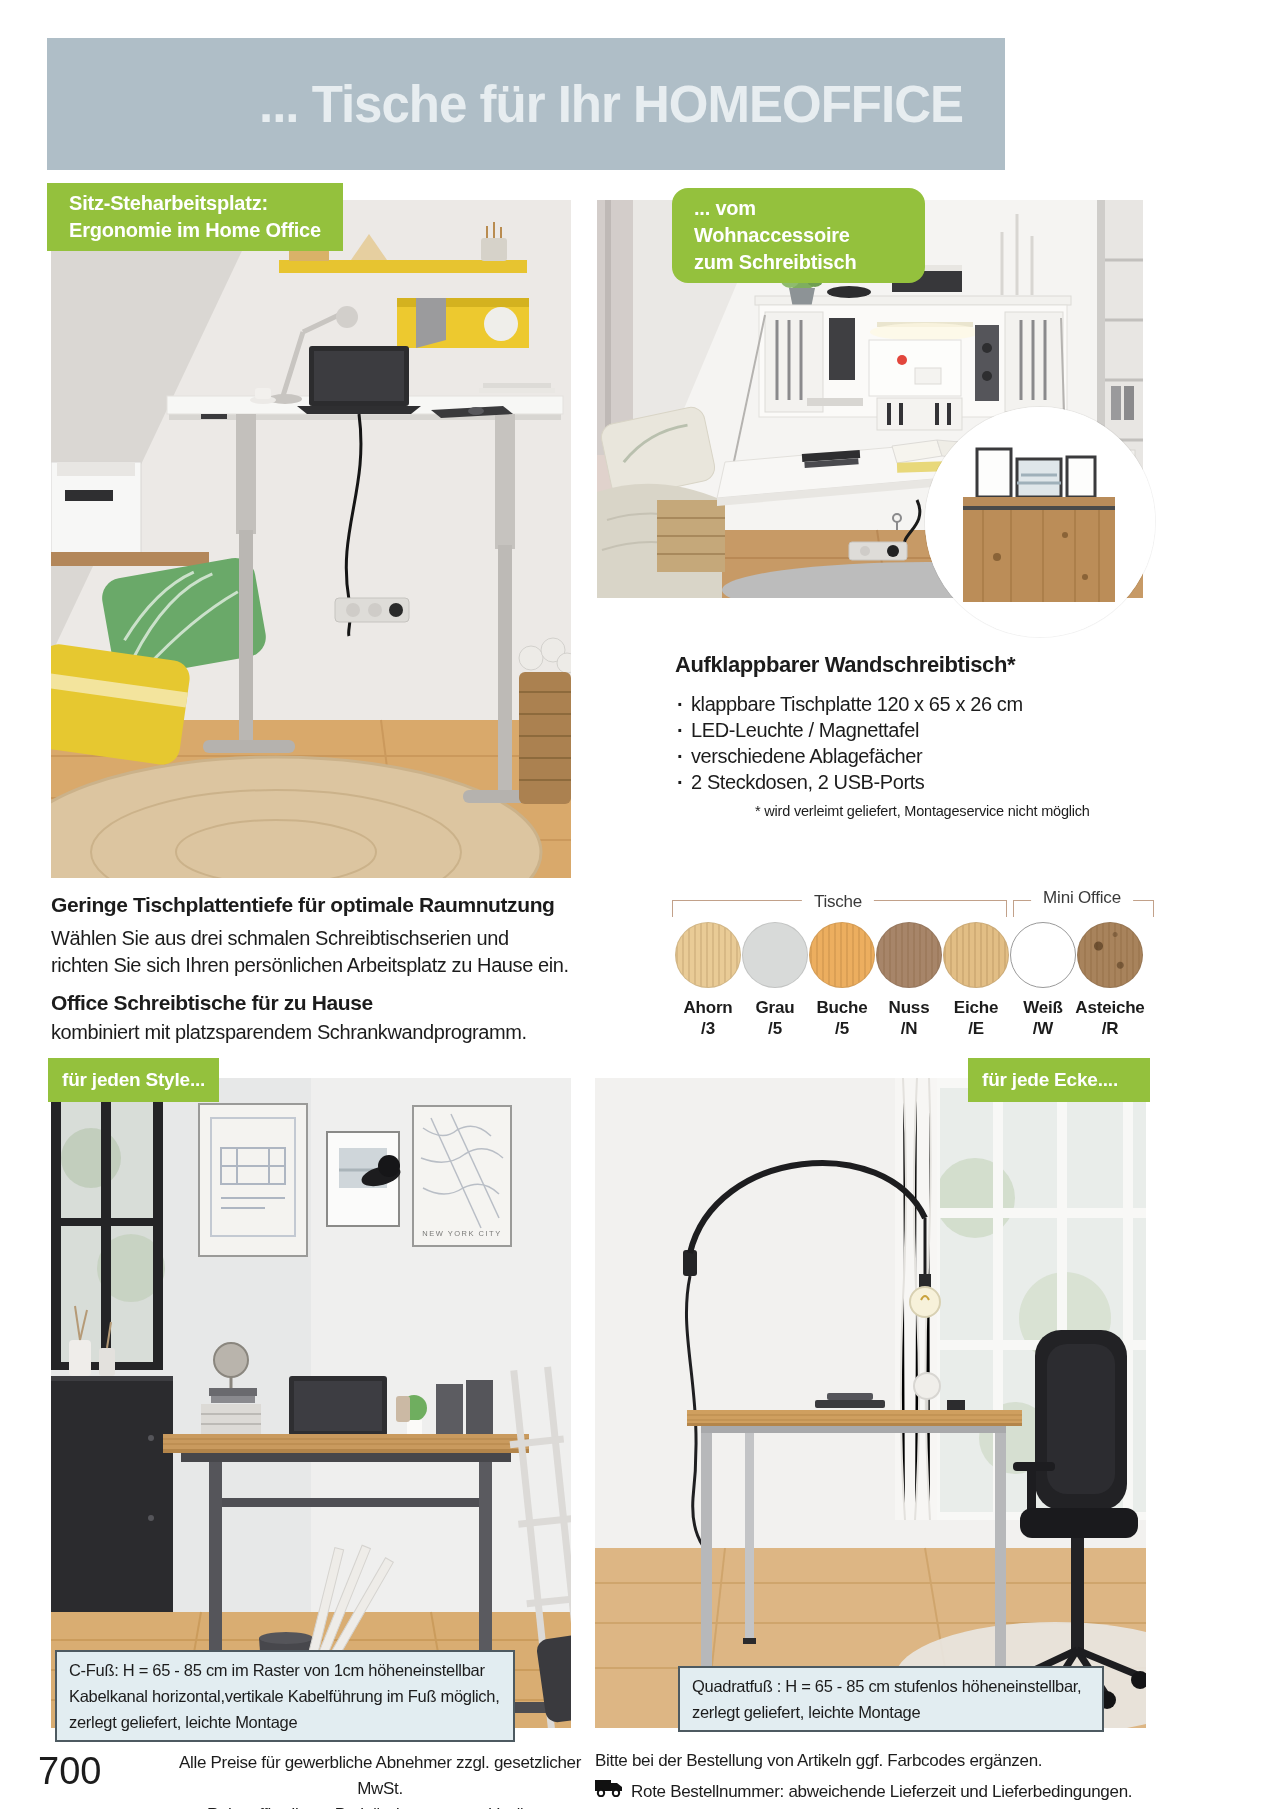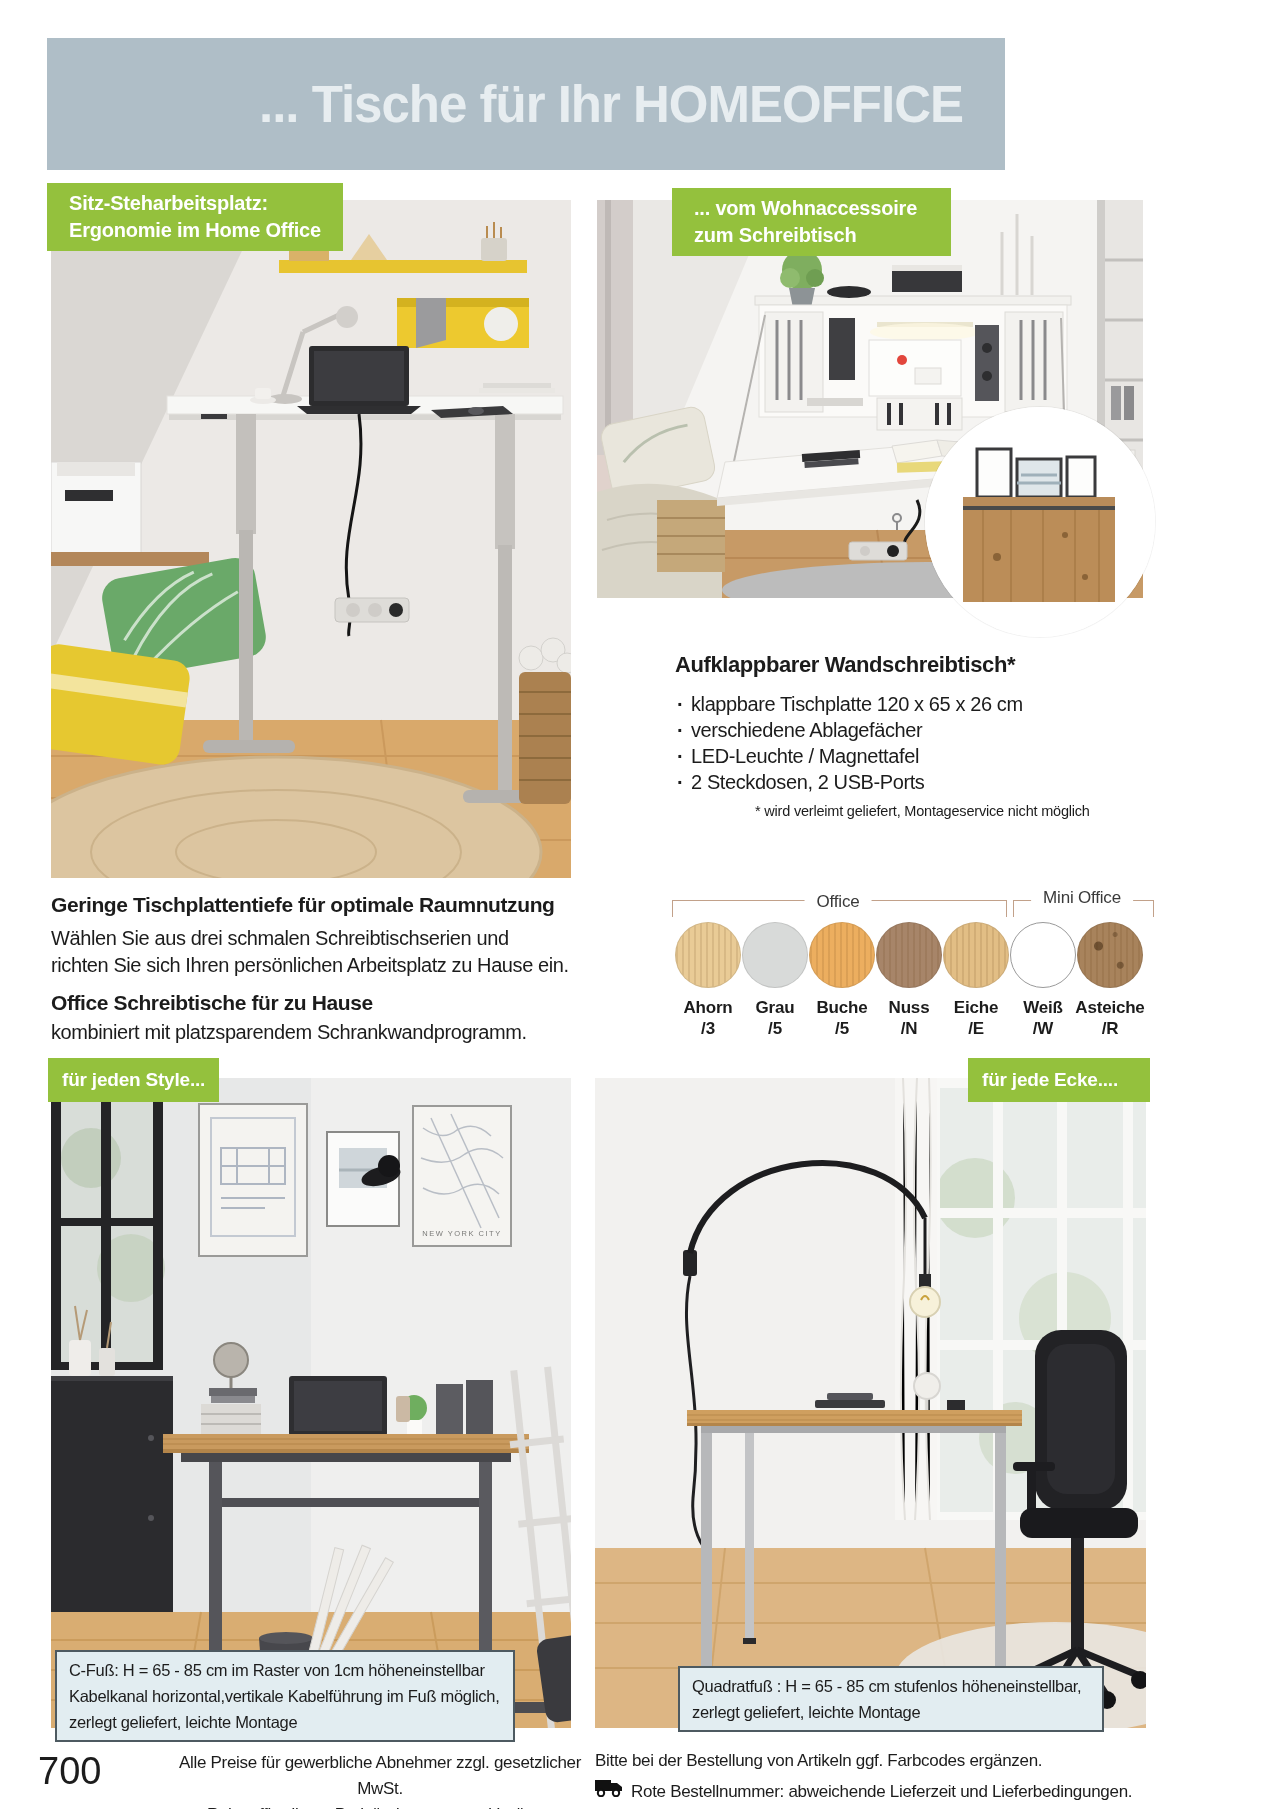--- a/index.html
+++ b/index.html
@@ -285,45 +285,45 @@
       <circle cx="72" cy="150" r="4" fill="#8a6337"></circle>
         <circle cx="140" cy="128" r="3" fill="#8a6337"></circle>
         <circle cx="160" cy="170" r="3" fill="#8a6337"></circle>
     </svg>
   </div>
 
   <div class="abs glabel" style="left:47px;top:183px;width:296px;">
     <div>Sitz-Steharbeitsplatz:</div>
     <div>Ergonomie im Home Office</div>
   </div>
-  <div class="abs glabel" style="left:672px;top:188px;width:279px;">
+  <div class="abs glabel" style="left:672px;top:188px;width:253px;border-radius:16px;">
     <div>... vom Wohnaccessoire</div>
     <div>zum Schreibtisch</div>
   </div>
 
   <div class="abs infoblock" style="left:675px;top:652px;">
     <h3>Aufklappbarer Wandschreibtisch*</h3>
     <div class="bullet">klappbare Tischplatte 120 x 65 x 26 cm</div>
+    <div class="bullet">LED-Leuchte  / Magnettafel</div>
     <div class="bullet">verschiedene Ablagefächer</div>
-    <div class="bullet">LED-Leuchte  / Magnettafel</div>
     <div class="bullet">2 Steckdosen, 2 USB-Ports</div>
     <div class="footnote">* wird verleimt geliefert, Montageservice nicht möglich</div>
   </div>
 
   <div class="abs introblock" style="left:51px;top:893px;">
     <h3>Geringe Tischplattentiefe für optimale Raumnutzung</h3>
     <p><span>Wählen Sie aus drei schmalen Schreibtischserien und</span><br>
       <span>richten Sie sich Ihren persönlichen Arbeitsplatz zu Hause ein.</span></p>
     <h4>Office Schreibtische für zu Hause</h4>
     <p>kombiniert mit platzsparendem Schrankwandprogramm.</p>
   </div>
 
   <div class="abs bracket" style="left:672px;top:900px;width:333px;"></div>
   <div class="abs bracket" style="left:1013px;top:900px;width:139px;"></div>
-  <div class="abs bracket-label" style="left:838px;top:892px;">Office</div>
+  <div class="abs bracket-label" style="left:838px;top:892px;">Tische</div>
   <div class="abs bracket-label" style="left:1082px;top:888px;">Mini Office</div>
 
   <div class="abs swatch" style="left:708px;top:922px;">
     <div class="swatch-circle grain" style="background: rgb(233, 203, 150);"></div>
     <div class="swatch-name">Ahorn</div>
     <div class="swatch-code">/3</div>
   </div>
   <div class="abs swatch" style="left:775px;top:922px;">
     <div class="swatch-circle" style="background: rgb(216, 218, 217);"></div>
     <div class="swatch-name">Grau</div>

